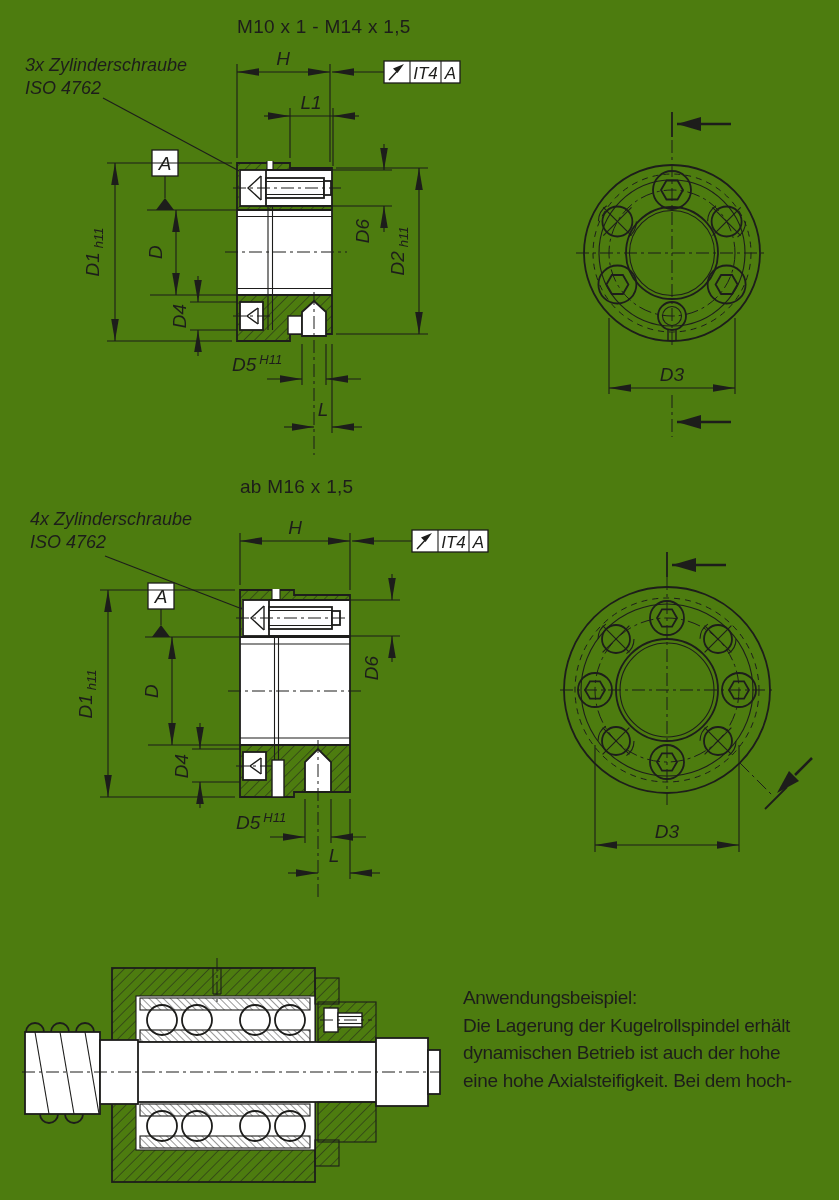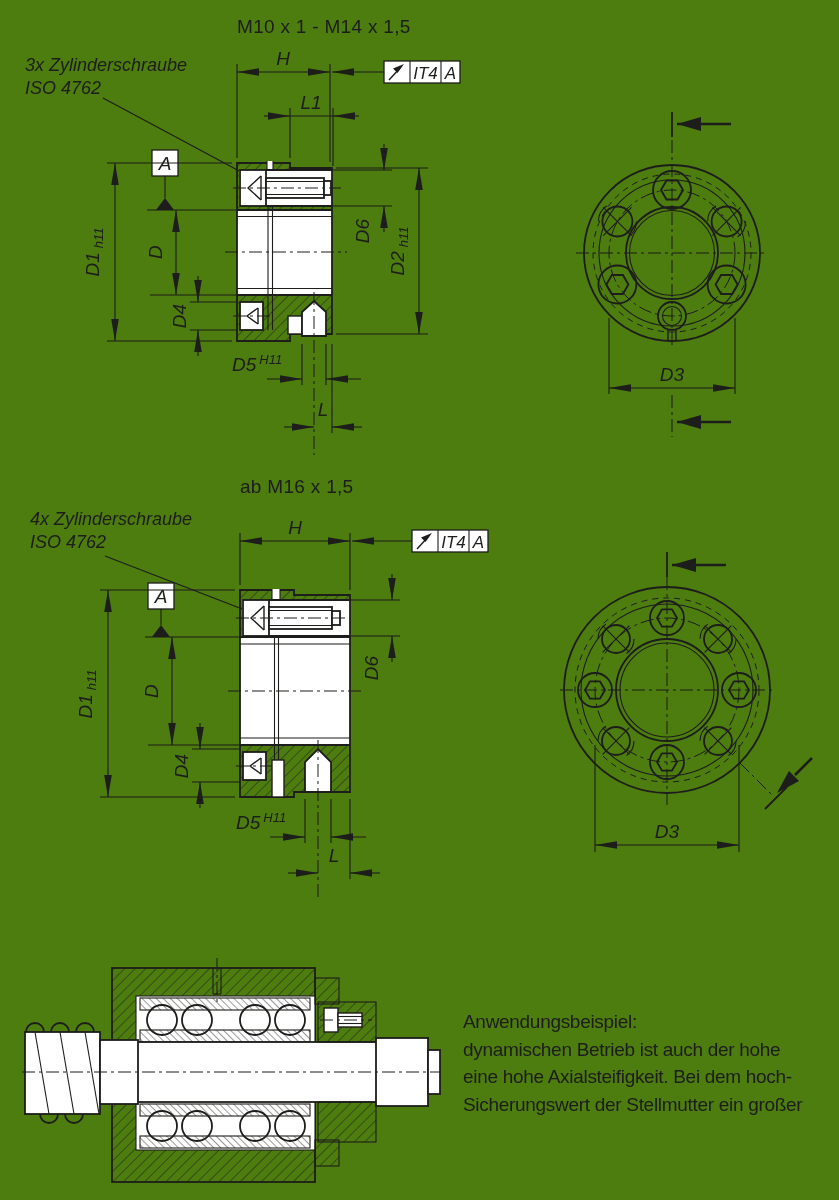--- a/index.html
+++ b/index.html
@@ -17,21 +17,21 @@
   .hf2{fill:url(#h45b);}
   .ink{fill:#1d1d1b;stroke:none;}
   .shaft{stroke:#1d1d1b;stroke-width:2.5;fill:none;}
   
   text{fill:#1d1d1b;}
   .ttl {font:19px "Liberation Sans",sans-serif;letter-spacing:.3px;}
   .note{font:italic 18px "Liberation Sans",sans-serif;}
   .dim {font:italic 19px "Liberation Sans",sans-serif;}
   .tol {font:italic 13px "Liberation Sans",sans-serif;}
   .fct {font:italic 17px "Liberation Sans",sans-serif;}
-  .apptext{position:absolute;left:463px;top:1008px;width:345px;
+  .apptext{position:absolute;left:463px;top:984px;width:345px;
            font-size:19px;line-height:27.5px;letter-spacing:-0.3px;color:#1d1d1b;
            font-family:"Liberation Sans",sans-serif;}
   .apptext div{white-space:nowrap;}
 </style>
 </head>
 <body>
 
 <div class="page">
 <svg width="839" height="1200" viewBox="0 0 839 1200">
   <defs>
@@ -475,17 +475,17 @@
     <line class="t" x1="213" y1="968" x2="213" y2="994"></line>
     <line class="t" x1="221" y1="968" x2="221" y2="994"></line>
     <line class="t" x1="213" y1="994" x2="221" y2="994"></line>
     <line class="cl" x1="217" y1="958" x2="217" y2="1002"></line>
     <line class="cl" x1="22" y1="1072" x2="440" y2="1072"></line>
   </g>
 </svg>
 
 <div class="apptext">
   <div>Anwendungsbeispiel:</div>
+  <div>Die Lagerung der Kugelrollspindel erhält</div>
   <div>dynamischen Betrieb ist auch der hohe</div>
   <div>eine hohe Axialsteifigkeit. Bei dem hoch-</div>
-  <div>Sicherungswert der Stellmutter ein großer</div>
 </div>
 </div>
 
 </body></html>

